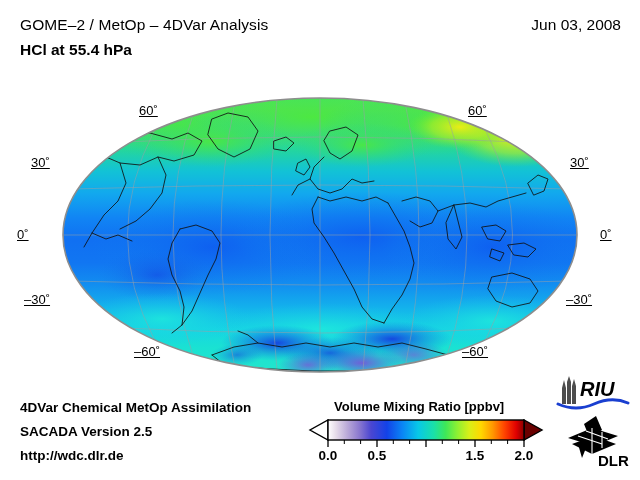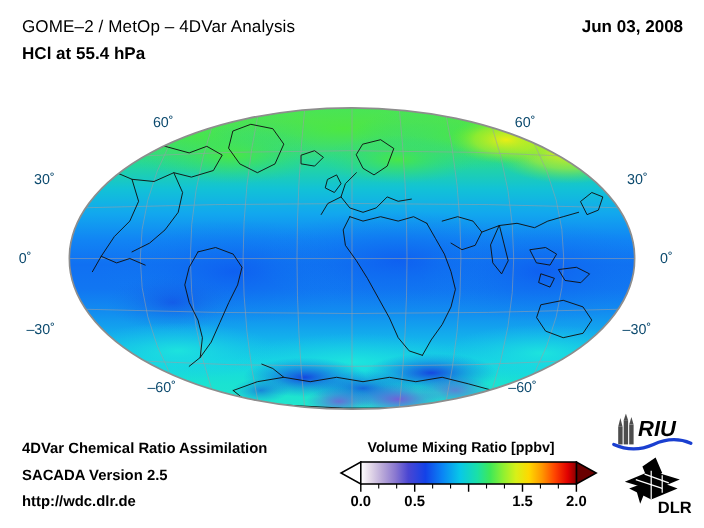--- a/index.html
+++ b/index.html
@@ -32,21 +32,21 @@
     top: 41px;
     font-size: 15.5px;
     font-weight: bold;
     white-space: nowrap;
   }
   #header-date {
     position: absolute;
     right: 19px;
     top: 16px;
     font-size: 15.5px;
-    font-weight: bold;
+    font-weight: normal;
     white-space: nowrap;
   }
 
   
   #map-area {
     position: absolute;
     left: 0;
     top: 0;
     width: 640px;
     height: 480px;
@@ -55,23 +55,24 @@
     position: absolute;
     left: 62px;
     top: 97px;
     width: 516px;
     height: 276px;
   }
   .lat-label {
     position: absolute;
     font-size: 13px;
     font-weight: normal;
-    color: #0c4a6e;
+    color: #000000;
     white-space: nowrap;
     letter-spacing: 0px;
+    text-decoration: underline;
   }
 
   
   .footer-line {
     position: absolute;
     left: 20px;
     font-size: 13.5px;
     font-weight: bold;
     white-space: nowrap;
   }
@@ -308,21 +309,21 @@
     <span>0˚</span>
   </div>
   <div class="lat-label" style="left:566px; top:292px;">
     <span>–30˚</span>
   </div>
   <div class="lat-label" style="left:462px; top:344px;">
     <span>–60˚</span>
   </div>
 </div>
 
-<div class="footer-line" id="footer-line-0">4DVar Chemical Ratio Assimilation</div>
+<div class="footer-line" id="footer-line-0">4DVar Chemical MetOp Assimilation</div>
 <div class="footer-line" id="footer-line-1">SACADA Version 2.5</div>
 <div class="footer-line" id="footer-line-2">http://wdc.dlr.de</div>
 
 <div id="colorbar-title">Volume Mixing Ratio [ppbv]</div>
 
 <svg id="colorbar-wrap" viewBox="0 0 236 22">
   <defs>
     <linearGradient id="cbGrad" x1="0" y1="0" x2="1" y2="0">
       <stop offset="0.00" stop-color="#ffffff"></stop>
       <stop offset="0.04" stop-color="#e6dcea"></stop>

